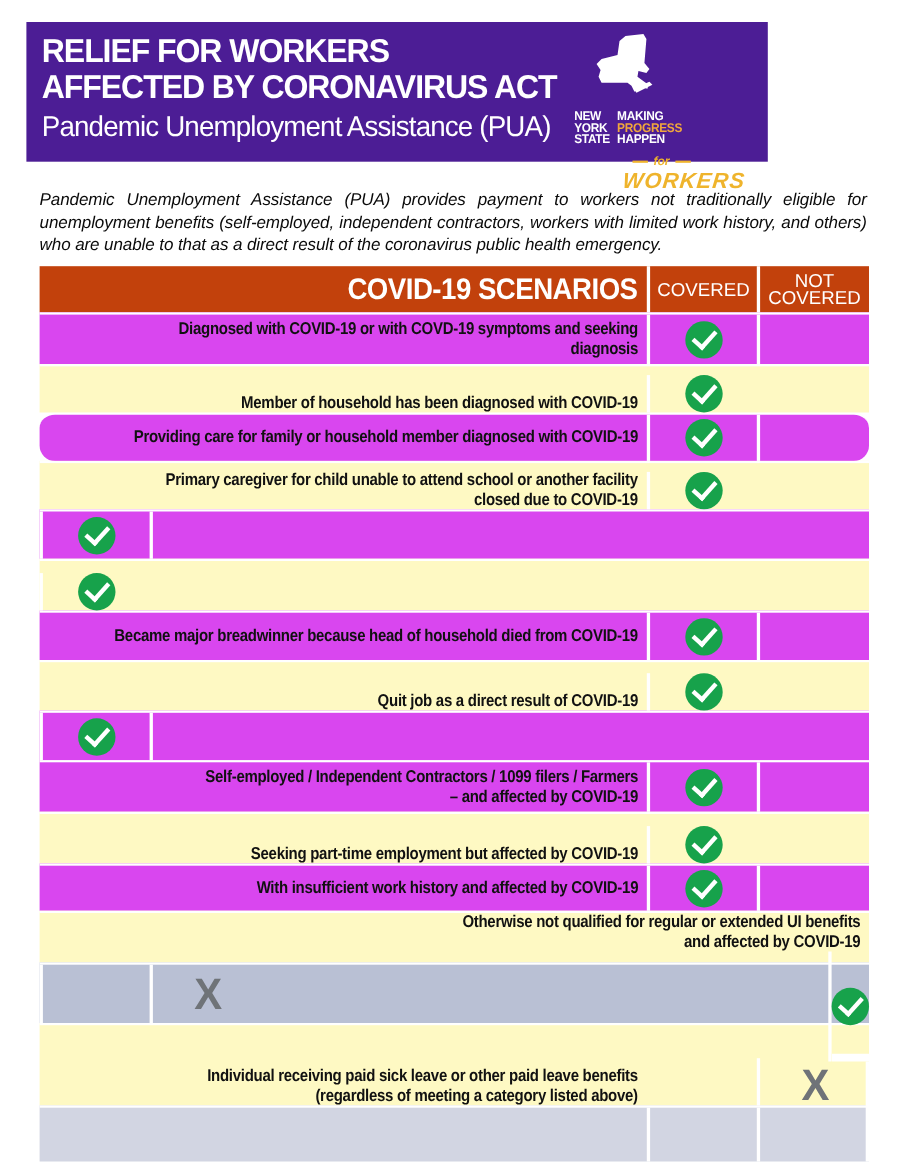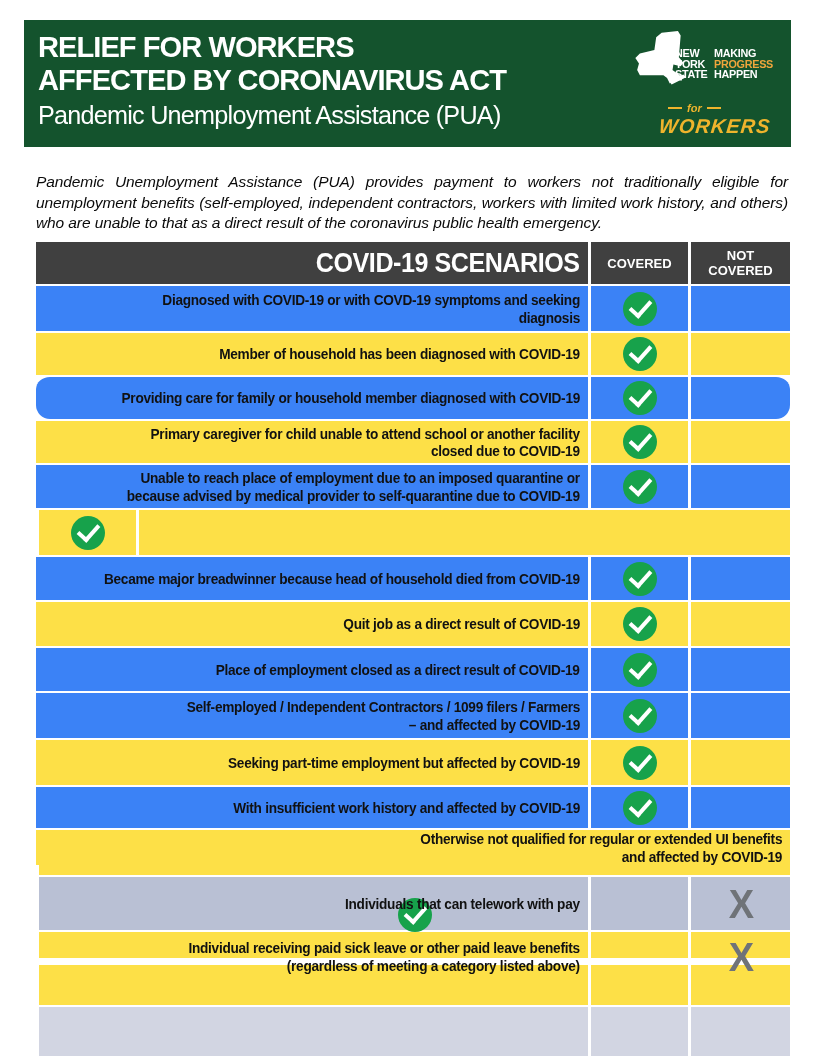--- a/index.html
+++ b/index.html
@@ -1,53 +1,53 @@
 <!DOCTYPE html>
 <html><head>
 <meta charset="utf-8">
 <style>
   html,body{margin:0;padding:0;background:#ffffff;}
   body{width:816px;height:1056px;position:relative;font-family:"Liberation Sans",sans-serif;overflow:hidden;}
 
   
-  .banner{position:absolute;left:24px;top:20px;width:767px;height:127px;background:#14532d;}
+  .banner{position:absolute;left:24px;top:20px;width:674px;height:127px;background:#4c1d95;}
   .banner-text{position:absolute;left:14px;top:10px;color:#fff;}
   .banner-title{font-weight:700;font-size:30px;line-height:33px;letter-spacing:-1px;transform:scaleX(0.97);transform-origin:0 50%;white-space:nowrap;}
   .banner-subtitle{font-weight:400;font-size:26px;line-height:30px;margin-top:4px;letter-spacing:-0.8px;transform:scaleX(0.97);transform-origin:0 50%;white-space:nowrap;}
 
   
   .logo{position:absolute;right:10px;top:8px;width:152px;height:112px;}
-  .logo-top{display:flex;align-items:center;}
+  .logo-top{display:flex;align-items:flex-start;flex-direction:column;}
   .logo-map{flex:0 0 auto;margin-right:2px;}
   .logo-words{display:flex;gap:4px;margin-left:-14px;margin-top:6px;}
   .logo-col{display:flex;flex-direction:column;}
   .logo-col span{color:#fff;font-weight:700;font-size:11.5px;line-height:10.5px;letter-spacing:-0.3px;transform:scaleX(0.94);transform-origin:0 50%;}
   .logo-col span.gold{color:#f0a63c;}
   .logo-for{display:flex;align-items:center;margin-top:8px;margin-left:34px;}
   .logo-for .dash{width:14px;height:2px;background:#efb42c;margin:0 5px;}
   .logo-for .for-word{color:#efb42c;font-weight:700;font-style:italic;font-size:11px;}
   .logo-workers{margin-left:30px;margin-top:1px;color:#efb42c;font-weight:700;font-style:italic;font-size:20px;letter-spacing:1px;transform:skewX(-6deg);}
 
   
   .intro{position:absolute;left:36px;top:172px;width:752px;font-style:italic;font-size:15.5px;line-height:20.5px;color:#0a0a0a;text-align:justify;letter-spacing:-0.1px;}
 
   
   .scen-table{position:absolute;left:36px;top:242px;width:754px;}
-  .thead{display:flex;height:42px;background:#404040;color:#fff;}
+  .thead{display:flex;height:42px;background:#c2410c;color:#fff;}
   .cell{box-sizing:border-box;}
   .col-scenario{flex:1 1 auto;display:flex;align-items:center;justify-content:flex-end;text-align:right;padding-right:8px;}
   .col-covered{flex:0 0 100px;display:flex;align-items:center;justify-content:center;border-left:3px solid #fff;}
   .col-not{flex:0 0 102px;display:flex;align-items:center;justify-content:center;border-left:3px solid #fff;text-align:center;}
   .thead .col-scenario{font-weight:700;font-size:27px;letter-spacing:-0.5px;}
   .thead .title-text{display:inline-block;transform:scaleX(0.93);transform-origin:100% 50%;white-space:nowrap;}
-  .thead .col-covered,.thead .col-not{font-weight:700;font-size:13px;line-height:15px;white-space:pre-line;}
+  .thead .col-covered,.thead .col-not{font-weight:400;font-size:17px;line-height:15px;white-space:pre-line;}
 
   .trow{display:flex;border-top:2px solid #fff;}
-  .trow.medium{background:#3b82f6;}
-  .trow.light{background:#fde047;}
+  .trow.medium{background:#d946ef;}
+  .trow.light{background:#fef9c3;align-items:flex-end;}
   .trow.dark{background:#b9c0d4;}
   .trow.light2{background:#d2d5e2;}
   .scenario-text{display:inline-block;font-weight:700;font-size:15.5px;line-height:17.5px;letter-spacing:-0.3px;color:#111;transform:scaleX(0.88);transform-origin:100% 50%;}
   .trow.vtop .col-scenario,.trow.vtop .col-not{align-items:flex-start;padding-top:7px;}
 
   
   .trow.notch-below .col-covered{box-shadow:inset 0 -7px 0 #ffffff;}
 
   
   .check{width:34px;height:34px;border-radius:50%;background:#17a24b;position:relative;display:inline-block;}
@@ -138,23 +138,20 @@
       <div class="trow light" style="height: 42px;">
         <div class="cell col-scenario">
           <div class="scenario-text">Primary caregiver for child unable to attend school or another facility<br>closed due to COVID-19</div>
         </div>
         <div class="cell col-covered">
           <span class="check"></span>
         </div>
         <div class="cell col-not"></div>
       </div>
       <div class="trow medium" style="height: 43px;">
-        <div class="cell col-scenario">
-          <div class="scenario-text">Unable to reach place of employment due to an imposed quarantine or<br>because advised by medical provider to self-quarantine due to COVID-19</div>
-        </div>
         <div class="cell col-covered">
           <span class="check"></span>
         </div>
         <div class="cell col-not"></div>
       </div>
       <div class="trow light" style="height: 45px;">
         <div class="cell col-covered">
           <span class="check"></span>
         </div>
         <div class="cell col-not"></div>
@@ -171,23 +168,20 @@
       <div class="trow light" style="height: 44px;">
         <div class="cell col-scenario">
           <div class="scenario-text">Quit job as a direct result of  COVID-19</div>
         </div>
         <div class="cell col-covered">
           <span class="check"></span>
         </div>
         <div class="cell col-not"></div>
       </div>
       <div class="trow medium" style="height: 43px;">
-        <div class="cell col-scenario">
-          <div class="scenario-text">Place of employment closed as a direct result of  COVID-19</div>
-        </div>
         <div class="cell col-covered">
           <span class="check"></span>
         </div>
         <div class="cell col-not"></div>
       </div>
       <div class="trow medium" style="height: 45px;">
         <div class="cell col-scenario">
           <div class="scenario-text">Self-employed /  Independent Contractors /  1099 filers /  Farmers<br>–   and affected by COVID-19</div>
         </div>
         <div class="cell col-covered">
@@ -216,23 +210,20 @@
       <div class="trow light notch-below" style="height: 45px; flex-direction: column;">
         <div class="cell col-scenario">
           <div class="scenario-text">Otherwise not qualified for regular or  extended UI  benefits<br>and affected by COVID-19</div>
         </div>
         <div class="cell col-covered">
           <span class="check"></span>
         </div>
         <div class="cell col-not"></div>
       </div>
       <div class="trow dark" style="height: 53px;">
-        <div class="cell col-scenario">
-          <div class="scenario-text">Individuals that can telework with pay</div>
-        </div>
         <div class="cell col-covered"></div>
         <div class="cell col-not">
           <span class="xmark">X</span>
         </div>
       </div>
       <div class="trow light vtop" style="height: 73px;">
         <div class="cell col-scenario">
           <div class="scenario-text">Individual receiving paid sick leave or other paid leave benefits<br>(regardless of meeting a category listed above)</div>
         </div>
         <div class="cell col-covered"></div>

